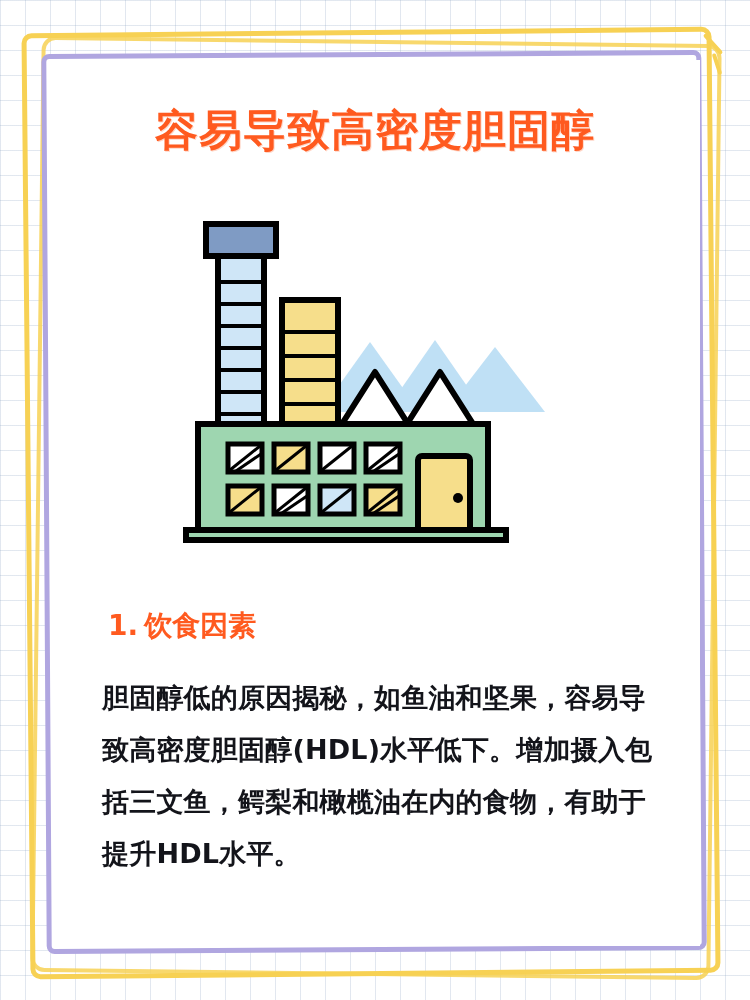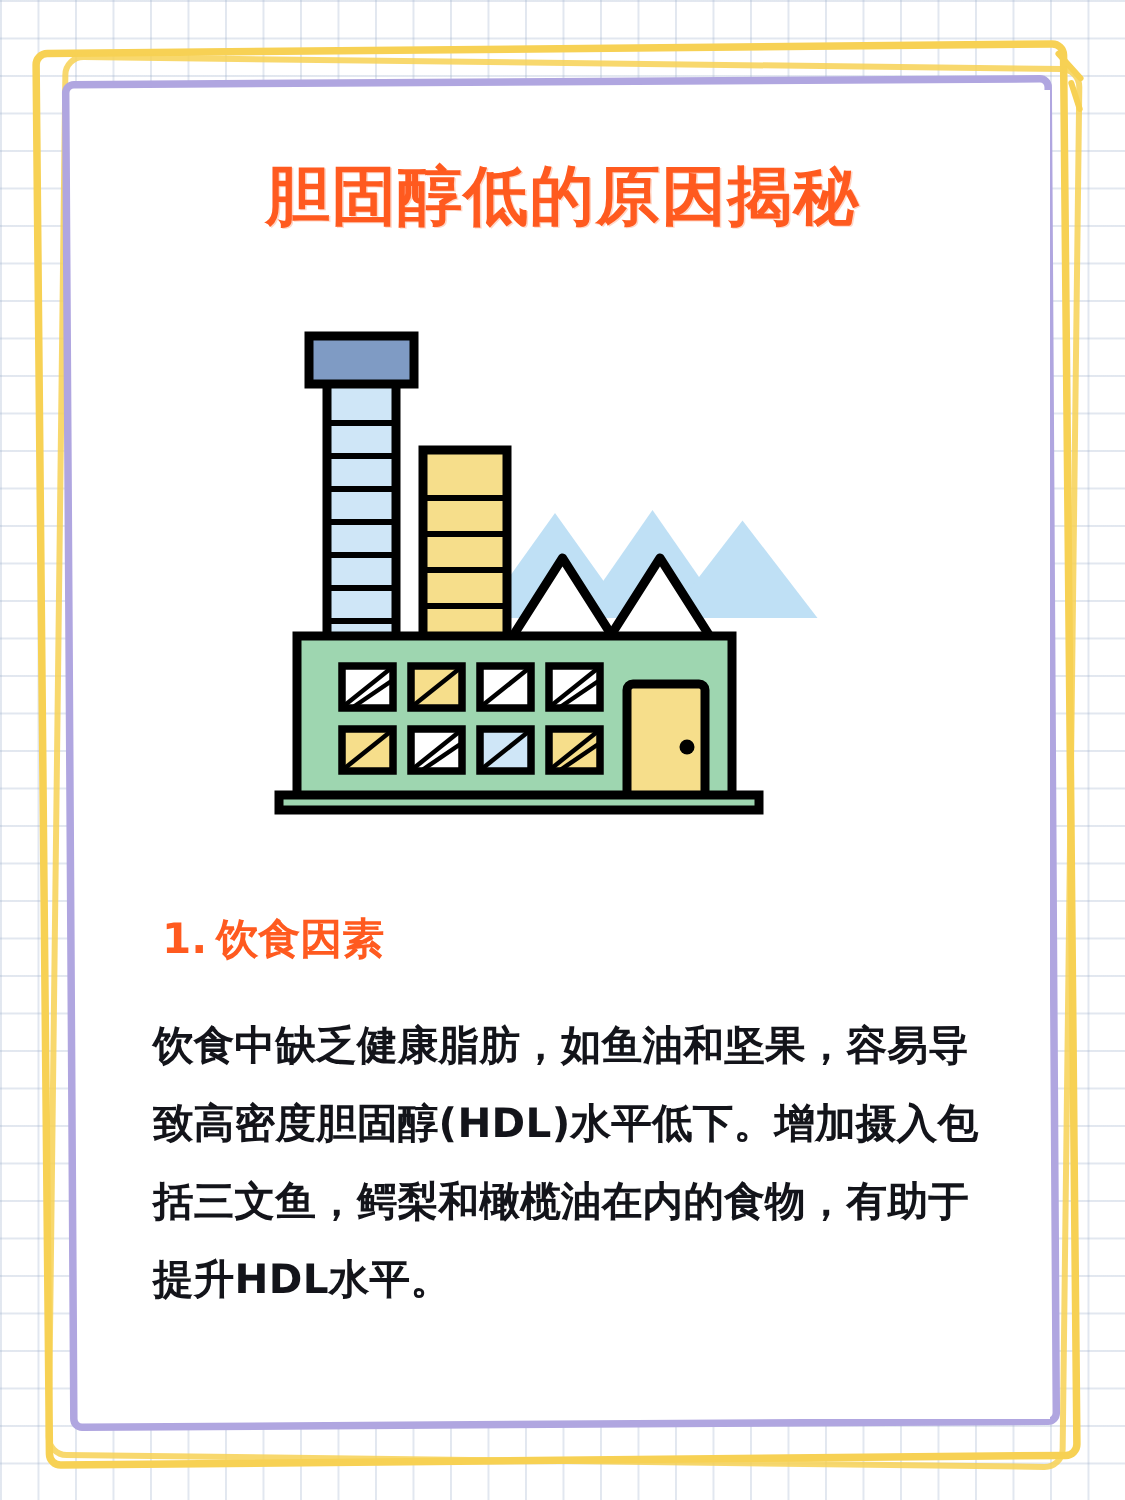--- a/index.html
+++ b/index.html
@@ -152,21 +152,21 @@
   <div class="frame-yellow2"></div>
 
   <div class="tick" style="left:700px; top:42px; width:26px; transform:rotate(48deg);"></div>
   <div class="tick" style="left:706px; top:62px; width:22px; transform:rotate(72deg);"></div>
 
   <div class="card-purple"></div>
   <div class="card-inner"></div>
 
   <div class="content">
 
-    <div class="title">胆固醇低的原因揭秘</div>
+    <div class="title">容易导致高密度胆固醇</div>
 
     <div class="illustration">
       <svg width="420" height="340" viewBox="0 0 420 340" xmlns="http://www.w3.org/2000/svg">
 
         <g>
           <polygon points="150,200 200,130 250,200" fill="#bfe0f5"></polygon>
           <polygon points="215,200 265,128 315,200" fill="#bfe0f5"></polygon>
           <polygon points="275,200 325,135 375,200" fill="#bfe0f5"></polygon>
         </g>
 
@@ -237,16 +237,16 @@
         </g>
 
         <rect x="16" y="318" width="320" height="10" fill="#9ed6b0" stroke="#000" stroke-width="6"></rect>
       </svg>
     </div>
 
     <div class="section-heading">
       <span class="num">1.</span><span>饮食因素</span>
     </div>
 
-    <div class="body-text">饮食中缺乏健康脂肪，如鱼油和坚果，容易导致高密度胆固醇(HDL)水平低下。增加摄入包括三文鱼，鳄梨和橄榄油在内的食物，有助于提升HDL水平。</div>
+    <div class="body-text">胆固醇低的原因揭秘，如鱼油和坚果，容易导致高密度胆固醇(HDL)水平低下。增加摄入包括三文鱼，鳄梨和橄榄油在内的食物，有助于提升HDL水平。</div>
 
   </div>
 </div>
 
 </body></html>

